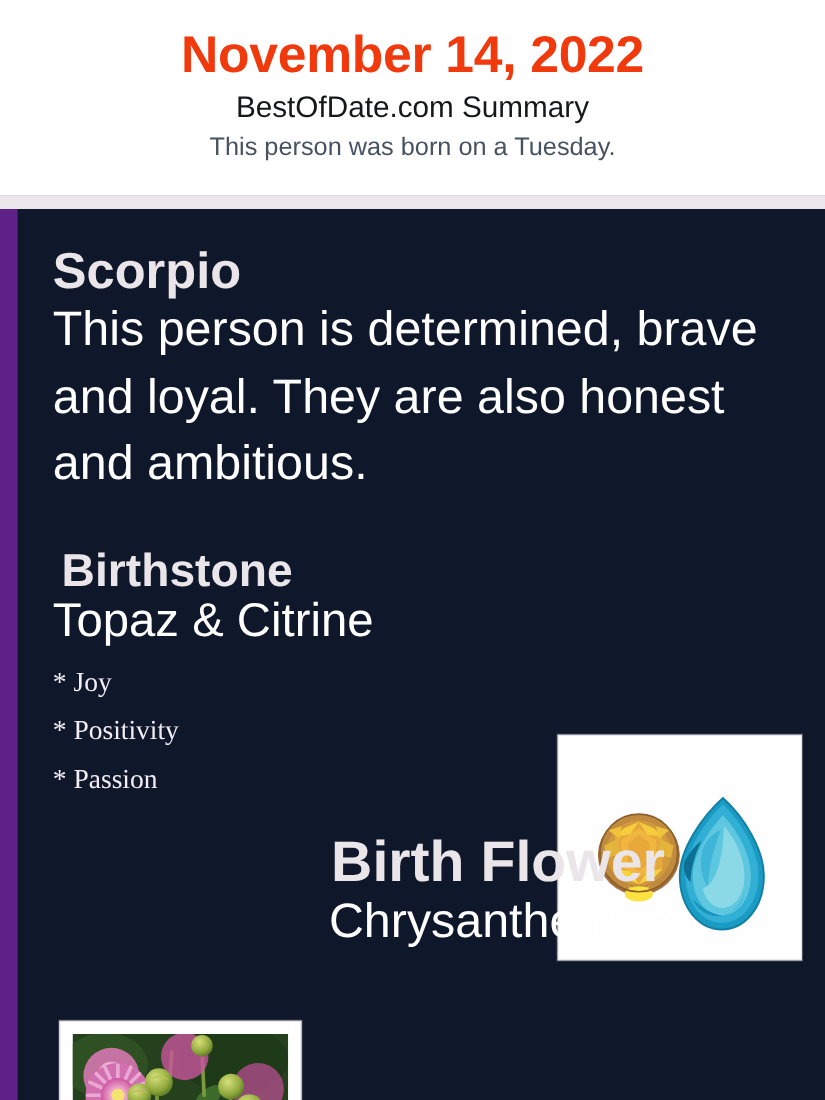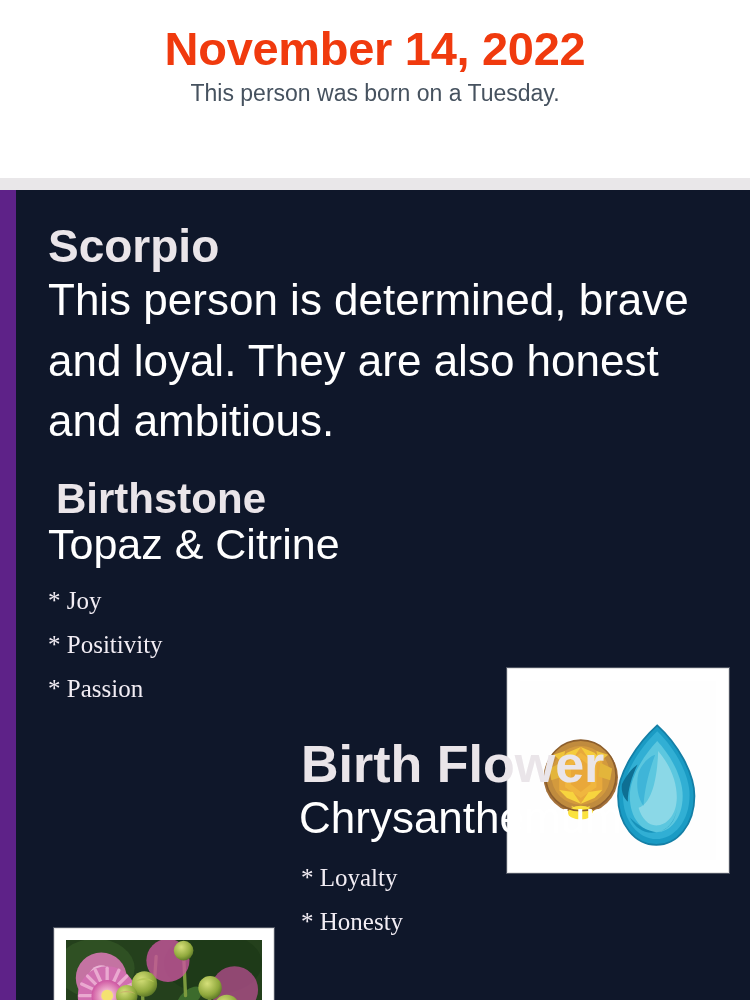--- a/index.html
+++ b/index.html
@@ -76,20 +76,21 @@
     font-family:"Liberation Sans", sans-serif;
   }
 
   
   .stone-sec { position:absolute; left:32px; top:288px; width:440px; }
   .sec-heading {
     font-size:42px; font-weight:bold;
     color:#EAE5E9; line-height:1.0;
     padding-left:8px;
     font-family:"Liberation Sans", sans-serif;
+    margin-top:20px;
   }
   .sec-sub {
     margin-top:1px;
     font-size:43px; color:#FFFFFF; line-height:1.08;
     font-family:"Liberation Sans", sans-serif;
   }
   .trait-list { margin-top:12px; list-style:none; }
   .trait-list li {
     font-size:25px; color:#F2EDF4;
     line-height:1.76;
@@ -119,20 +120,21 @@
   
   .flower-canvas { width:100%; height:100%; display:block; background:#2C4420; }
 </style>
 </head>
 <body>
 
 <div class="card">
 
   <div class="header">
     <div class="date-title">November 14, 2022</div>
+    <div class="site-summary">BestOfDate.com Summary</div>
     <div class="born-line">This person was born on a Tuesday.</div>
   </div>
   <div class="divider-band"></div>
 
   <div class="body-area">
 
     <div class="zodiac">
       <div class="zodiac-name">Scorpio</div>
       <div class="zodiac-desc">This person is determined, brave and loyal. They are also honest and ambitious.</div>
     </div>
@@ -183,24 +185,20 @@
             <path d="M160 130 C158 142, 150 151, 140 153 C152 150, 158 142, 160 130 Z" fill="#1892BA"></path>
             <path d="M140 44 C160 62, 178 92, 178 116 C178 146, 160 166, 139 166 C118 166, 100 146, 100 116 C100 92, 120 62, 140 44 Z" fill="none" stroke="#147FA6" stroke-width="1.8"></path>
           </g>
         </svg>
       </div>
     </div>
 
     <div class="flower-sec">
       <div class="sec-heading">Birth Flower</div>
       <div class="sec-sub">Chrysanthemum</div>
-      <ul class="trait-list">
-        <li>* Loyalty</li>
-        <li>* Honesty</li>
-      </ul>
     </div>
 
     <div class="photo-frame frame-flower">
       <div class="photo-inner">
         <svg class="flower-canvas" viewBox="0 0 200 185" preserveAspectRatio="xMidYMid slice">
           <defs>
             <radialGradient id="mumA" cx="50%" cy="50%" r="55%">
               <stop offset="0%" stop-color="#F6E06A"></stop>
               <stop offset="28%" stop-color="#F3B9D2"></stop>
               <stop offset="100%" stop-color="#C8479A"></stop>

